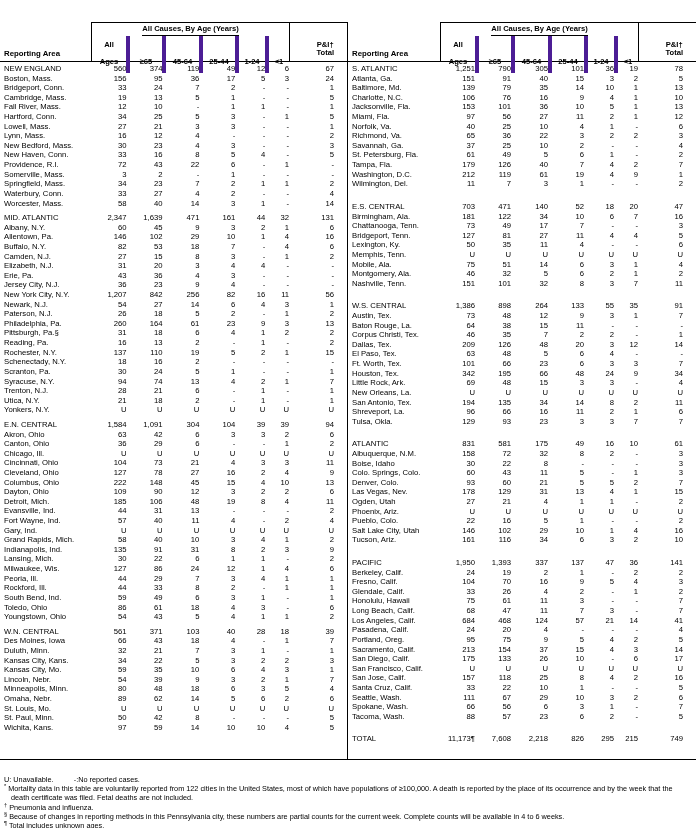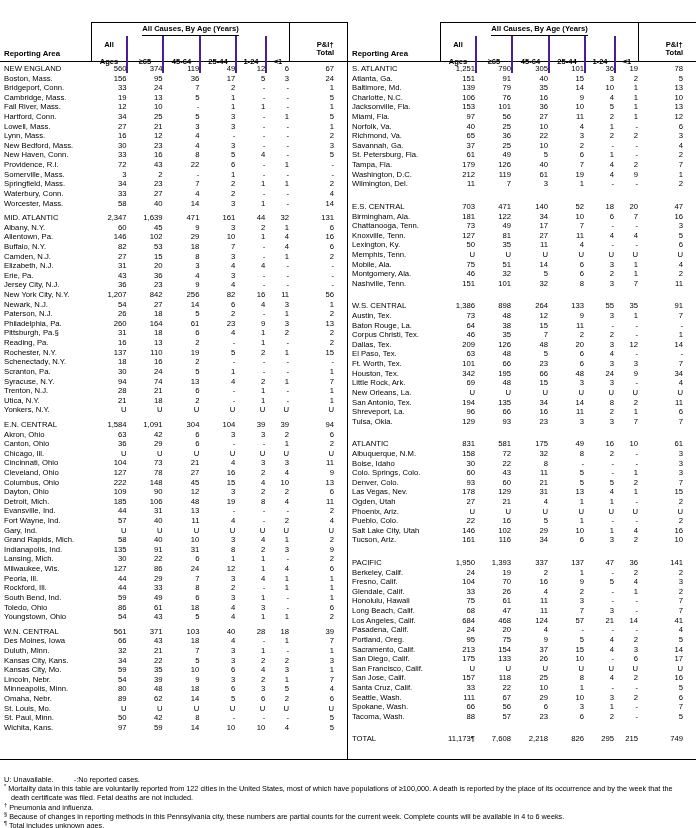--- a/index.html
+++ b/index.html
@@ -15,21 +15,21 @@
   .name-col{width:92px;box-sizing:border-box;display:flex;align-items:flex-end;
             padding:0 0 3px 4px;font-size:7.8px;font-weight:bold;text-align:center;}
   .cols{flex:1;border-top:1px solid #000;border-left:1px solid #000;display:flex;box-sizing:border-box;}
   .age-block{width:197px;display:flex;flex-direction:column;box-sizing:border-box;align-items:center;}
   .group-row{height:13px;line-height:12px;border-bottom:1px solid #000;text-align:center;
              font-size:7.6px;font-weight:bold;box-sizing:border-box;white-space:nowrap;}
   .label-row{flex:1;display:flex;}
   .lbl{box-sizing:border-box;display:flex;align-items:flex-end;justify-content:center;
        padding-bottom:3px;font-size:7.6px;font-weight:bold;line-height:17px;
        white-space:pre-line;text-align:center;}
-  .lbl+.lbl{border-left:2px solid #4c1d95;}
+  .lbl+.lbl{border-left:4px solid #4c1d95;}
   .c0{width:34px}.c1{width:36px}.c2{width:37px}.c3{width:36px}.c4{width:30px}.c5{width:24px}
   .pi-block{width:58px;border-left:1px solid #000;box-sizing:border-box;display:flex;
             align-items:flex-end;justify-content:flex-end;padding:0 13px 3px 0;
             font-size:7.6px;font-weight:bold;line-height:8.6px;white-space:pre-line;text-align:center;}
   
   .tbody{padding-top:2px;}
   .row{display:flex;height:9.62px;line-height:9.6px;font-size:7.7px;}
   .cell{box-sizing:border-box;}
   .cell.name{width:92px;padding-left:4px;white-space:nowrap;overflow:hidden;}
   .cell.num{text-align:right;white-space:nowrap;}
@@ -932,21 +932,21 @@
             <div class="cell name">Chattanooga, Tenn.</div>
             <div class="cell num n0">73</div>
             <div class="cell num n1">49</div>
             <div class="cell num n2">17</div>
             <div class="cell num n3">7</div>
             <div class="cell num n4">-</div>
             <div class="cell num n5">-</div>
             <div class="cell num npi">3</div>
           </div>
           <div class="row">
-            <div class="cell name">Knoxville, Tenn.</div>
+            <div class="cell name">Bridgeport, Tenn.</div>
             <div class="cell num n0">127</div>
             <div class="cell num n1">81</div>
             <div class="cell num n2">27</div>
             <div class="cell num n3">11</div>
             <div class="cell num n4">4</div>
             <div class="cell num n5">4</div>
             <div class="cell num npi">5</div>
           </div>
           <div class="row">
             <div class="cell name">Lexington, Ky.</div>

